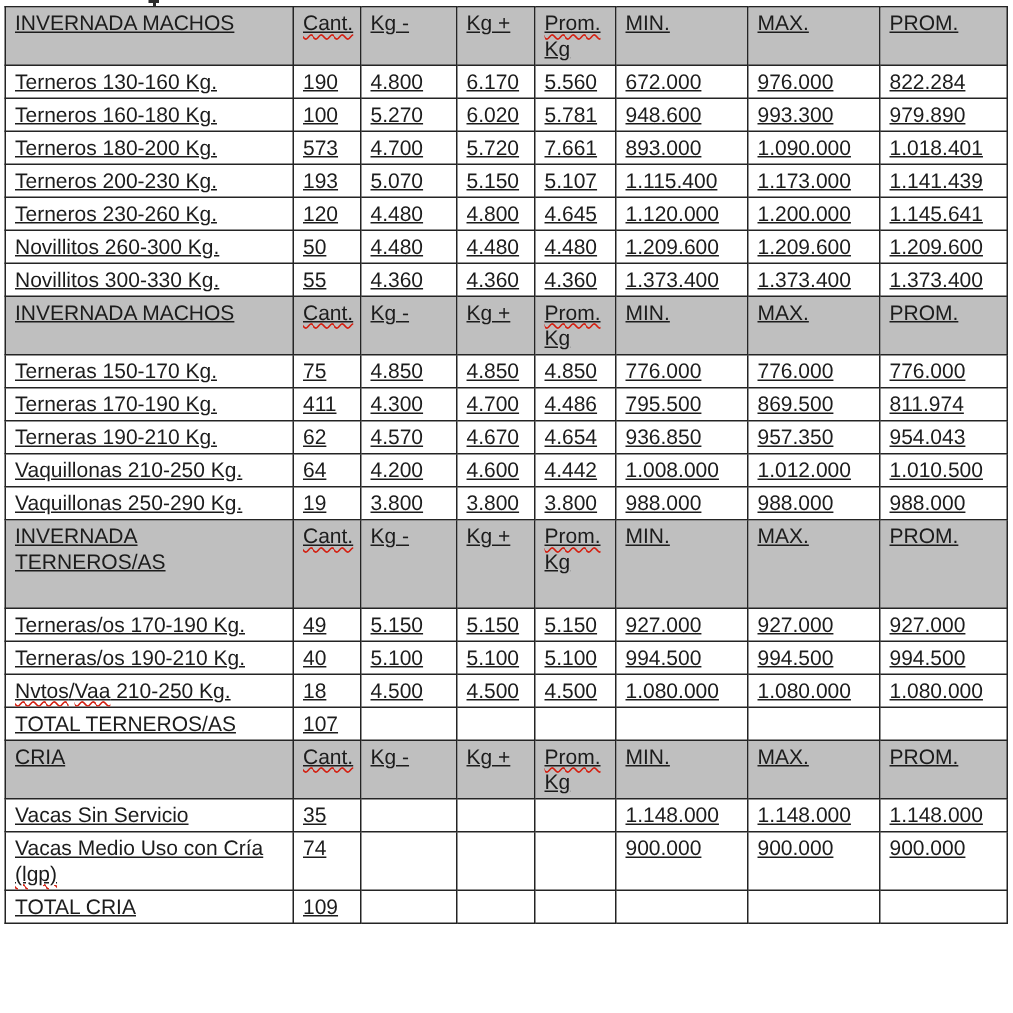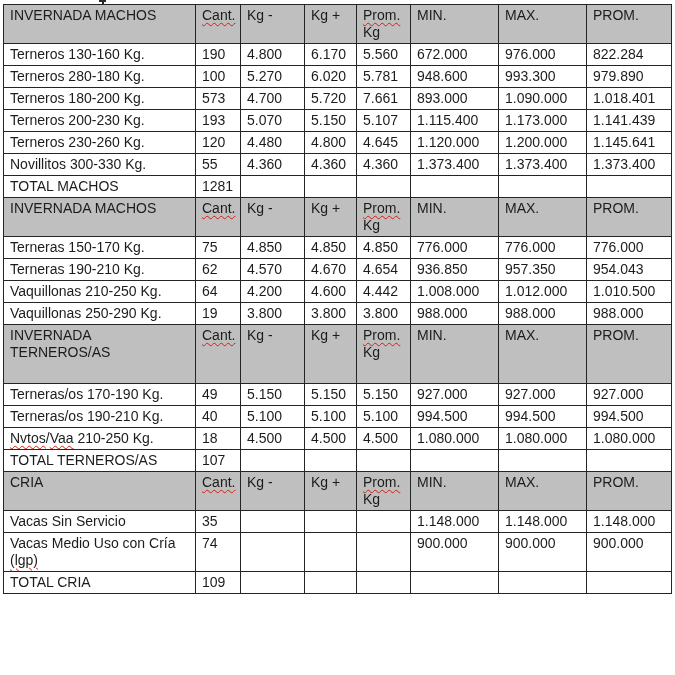--- a/index.html
+++ b/index.html
@@ -27,20 +27,21 @@
     left: 3px; top: 1px;
     width: 2px; height: 3px;
     background: #2a2a2a;
   }
   table.tbl {
     position: absolute;
     left: 3px; top: 4px;
     border-collapse: collapse;
     table-layout: fixed;
     width: 668px;
+    text-decoration: underline;
   }
   .tbl td {
     border: 1.5px solid #242424;
     padding: 2px 5px 2px 6px;
     vertical-align: top;
     text-align: left;
     font-size: 14px;
     line-height: 17px;
     font-weight: 400;
     white-space: nowrap;
@@ -91,21 +92,21 @@
           <td class="col-label">Terneros 130-160 Kg.</td>
           <td>190</td>
           <td>4.800</td>
           <td>6.170</td>
           <td>5.560</td>
           <td>672.000</td>
           <td>976.000</td>
           <td>822.284</td>
         </tr>
         <tr class="data-row">
-          <td class="col-label">Terneros 280-180 Kg.</td>
+          <td class="col-label">Terneros 160-180 Kg.</td>
           <td>100</td>
           <td>5.270</td>
           <td>6.020</td>
           <td>5.781</td>
           <td>948.600</td>
           <td>993.300</td>
           <td>979.890</td>
         </tr>
         <tr class="data-row">
           <td class="col-label">Terneros 180-200 Kg.</td>
@@ -131,38 +132,38 @@
           <td class="col-label">Terneros 230-260 Kg.</td>
           <td>120</td>
           <td>4.480</td>
           <td>4.800</td>
           <td>4.645</td>
           <td>1.120.000</td>
           <td>1.200.000</td>
           <td>1.145.641</td>
         </tr>
         <tr class="data-row">
+          <td class="col-label">Novillitos 260-300 Kg.</td>
+          <td>50</td>
+          <td>4.480</td>
+          <td>4.480</td>
+          <td>4.480</td>
+          <td>1.209.600</td>
+          <td>1.209.600</td>
+          <td>1.209.600</td>
+        </tr>
+        <tr class="data-row">
           <td class="col-label">Novillitos 300-330 Kg.</td>
           <td>55</td>
           <td>4.360</td>
           <td>4.360</td>
           <td>4.360</td>
           <td>1.373.400</td>
           <td>1.373.400</td>
           <td>1.373.400</td>
-        </tr>
-        <tr class="data-row total-row">
-          <td class="col-label">TOTAL MACHOS</td>
-          <td>1281</td>
-          <td></td>
-          <td></td>
-          <td></td>
-          <td></td>
-          <td></td>
-          <td></td>
         </tr>
         <tr class="section-header sec1">
           <td class="col-label">INVERNADA MACHOS</td>
           <td><span class="sp">Cant.</span></td>
           <td><span>Kg -</span></td>
           <td><span>Kg +</span></td>
           <td><span class="sp">Prom.</span><br><span>Kg</span></td>
           <td><span>MIN.</span></td>
           <td><span>MAX.</span></td>
           <td><span>PROM.</span></td>
@@ -171,20 +172,30 @@
           <td class="col-label">Terneras 150-170 Kg.</td>
           <td>75</td>
           <td>4.850</td>
           <td>4.850</td>
           <td>4.850</td>
           <td>776.000</td>
           <td>776.000</td>
           <td>776.000</td>
         </tr>
         <tr class="data-row">
+          <td class="col-label">Terneras 170-190 Kg.</td>
+          <td>411</td>
+          <td>4.300</td>
+          <td>4.700</td>
+          <td>4.486</td>
+          <td>795.500</td>
+          <td>869.500</td>
+          <td>811.974</td>
+        </tr>
+        <tr class="data-row">
           <td class="col-label">Terneras 190-210 Kg.</td>
           <td>62</td>
           <td>4.570</td>
           <td>4.670</td>
           <td>4.654</td>
           <td>936.850</td>
           <td>957.350</td>
           <td>954.043</td>
         </tr>
         <tr class="data-row">

